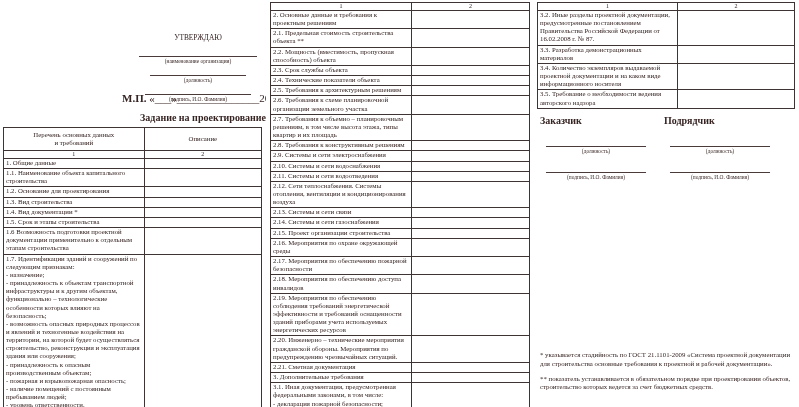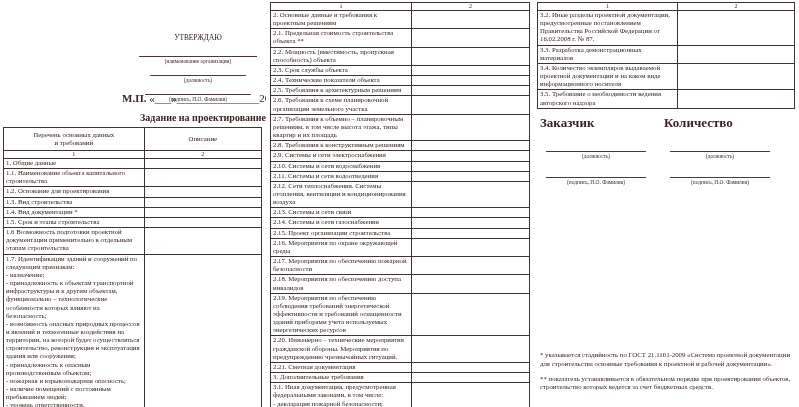--- a/index.html
+++ b/index.html
@@ -38,21 +38,21 @@
     padding:0 2px 1px 2px; vertical-align:top; white-space:pre-line;
     overflow:hidden; font-weight:normal; word-wrap:break-word;
   }
   .doc-table th { text-align:center; vertical-align:middle; height:20px; padding:1px 2px; }
   .numrow td { text-align:center; font-size:6px; line-height:1.1; padding:0; height:7px; white-space:nowrap; }
 
   
   .sig-block { position:absolute; top:115px; width:112px; }
   #sig-customer   { left:7px; }
   #sig-contractor { left:131px; }
-  .sig-title { font-weight:bold; font-size:13px; margin-bottom:13px; }
+  .sig-title { font-weight:bold; font-size:10px; margin-bottom:13px; }
   .sig-block .fld { margin:0 auto 10px auto; text-align:center; }
   .sw { width:100px; }
   .footnotes { position:absolute; top:351px; left:7px; width:254px;
                font-size:6.8px; line-height:1.3; }
   .footnote { margin-bottom:6px; }
 </style>
 </head>
 <body>
 
 <div class="page" id="page1">
@@ -292,21 +292,21 @@
       <div class="ln"></div>
       <div class="cap">(должность)</div>
     </div>
     <div class="fld sw">
       <div class="ln"></div>
       <div class="cap">(подпись, И.О. Фамилия)</div>
     </div>
   </div>
 
   <div class="sig-block" id="sig-contractor">
-    <div class="sig-title">Количество</div>
+    <div class="sig-title">Подрядчик</div>
     <div class="fld sw">
       <div class="ln"></div>
       <div class="cap">(должность)</div>
     </div>
     <div class="fld sw">
       <div class="ln"></div>
       <div class="cap">(подпись, И.О. Фамилия)</div>
     </div>
   </div>
 

